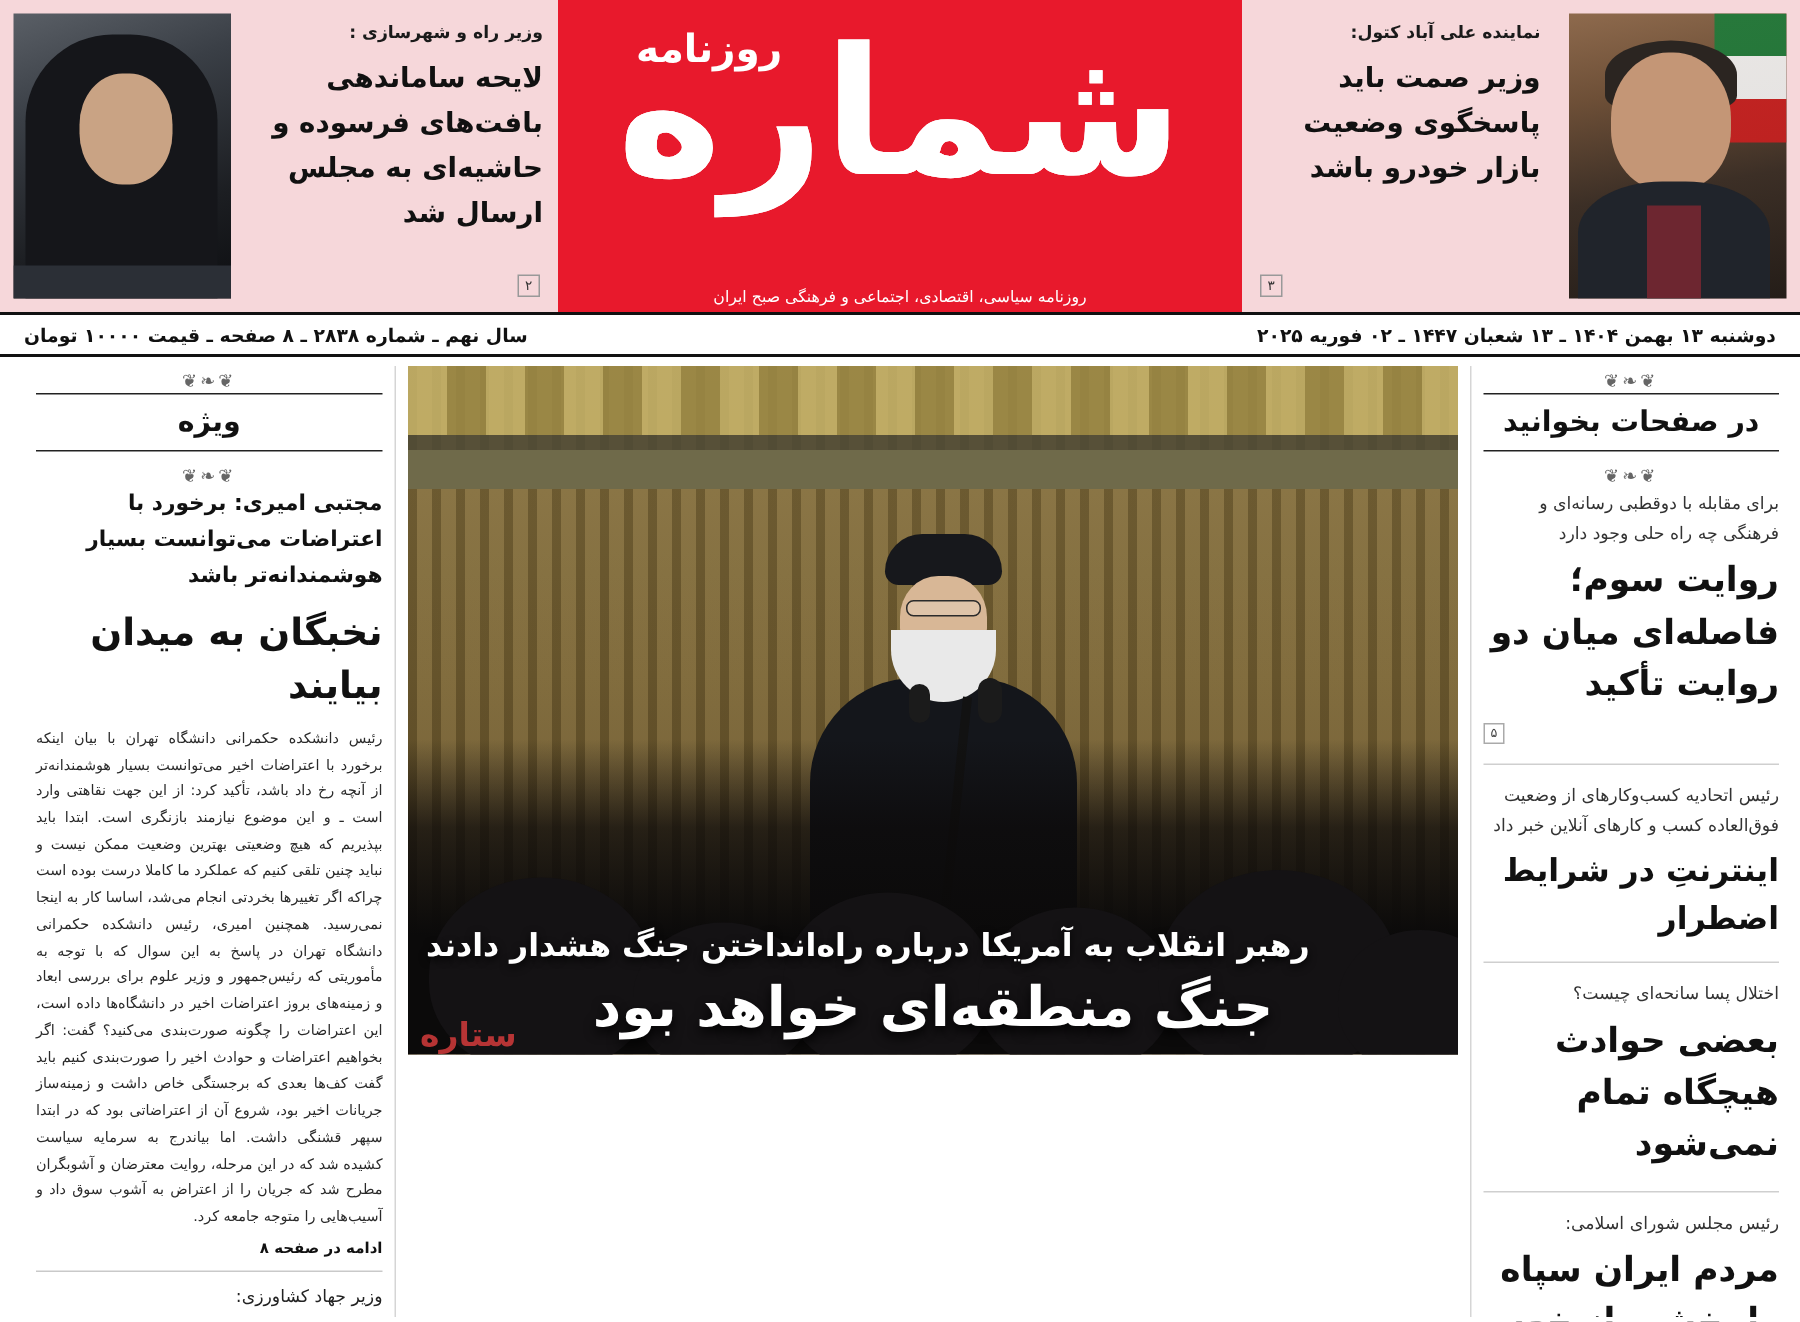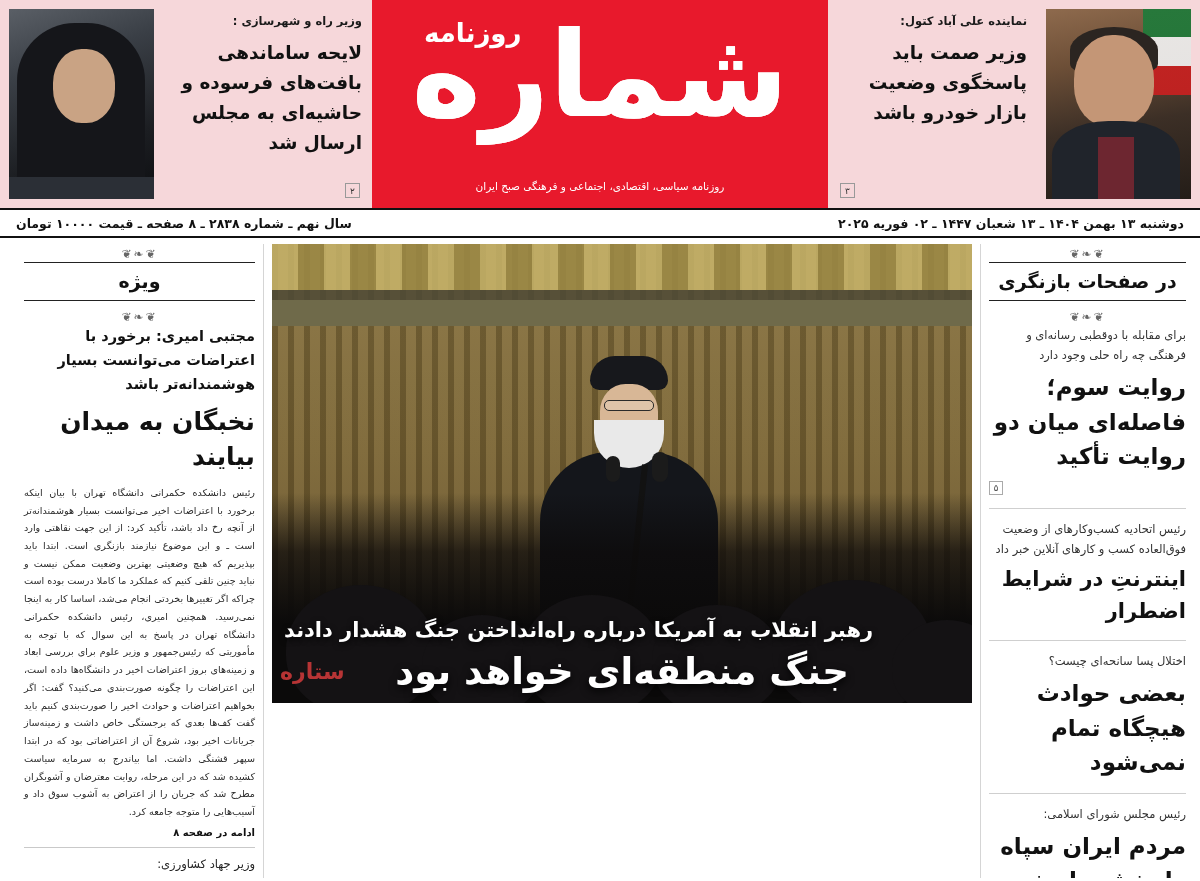--- a/index.html
+++ b/index.html
@@ -57,21 +57,21 @@
   .logo-small {
     position: absolute;
     top: 18px;
     left: 52px;
     font-size: 26px;
     color: #fff;
     font-weight: bold;
   }
   .logo-tagline {
     position: absolute;
-    bottom: 16px;
+    bottom: 4px;
     width: 100%;
     text-align: center;
     font-size: 10.5px;
     color: #ffffff;
     letter-spacing: 0;
   }
 
   
   .photo {
     width: 145px;
@@ -377,21 +377,21 @@
   .lp-title {
     color: #fff;
     font-size: 37px;
     font-weight: bold;
     text-align: center;
     text-shadow: 0 3px 8px rgba(0,0,0,.95);
     letter-spacing: -0.5px;
   }
   .wm {
     position: absolute;
-    left: 8px; bottom: 19px;
+    left: 8px; bottom: 0;
     font-size: 22px;
     color: #d43b3b;
     opacity: .85;
     font-weight: bold;
   }
 
   
   .col-left {
     width: 244px;
     padding: 2px 8px 0 4px;
@@ -485,21 +485,21 @@
 
   <div class="dateline">
     <div class="d-right">دوشنبه ۱۳ بهمن ۱۴۰۴ ـ ۱۳ شعبان ۱۴۴۷ ـ ۰۲ فوریه ۲۰۲۵</div>
     <div class="d-left">سال نهم ـ شماره ۲۸۳۸ ـ ۸ صفحه ـ قیمت ۱۰۰۰۰ تومان</div>
   </div>
 
   <div class="content">
 
     <div class="col-right">
       <span class="orn">❦❧❦</span>
-      <div class="box-title">در صفحات بازنگری</div>
+      <div class="box-title">در صفحات بخوانید</div>
       <span class="orn">❦❧❦</span>
 
       <div class="teaser">
         <div class="lede">برای مقابله با دوقطبی رسانه‌ای و فرهنگی چه راه حلی وجود دارد</div>
         <div class="hl">روایت سوم؛ فاصله‌ای میان دو روایت تأکید</div>
         <div class="pg-wrap"><span class="pg">۵</span></div>
       </div>
       <div class="rule"></div>
 
       <div class="teaser">

